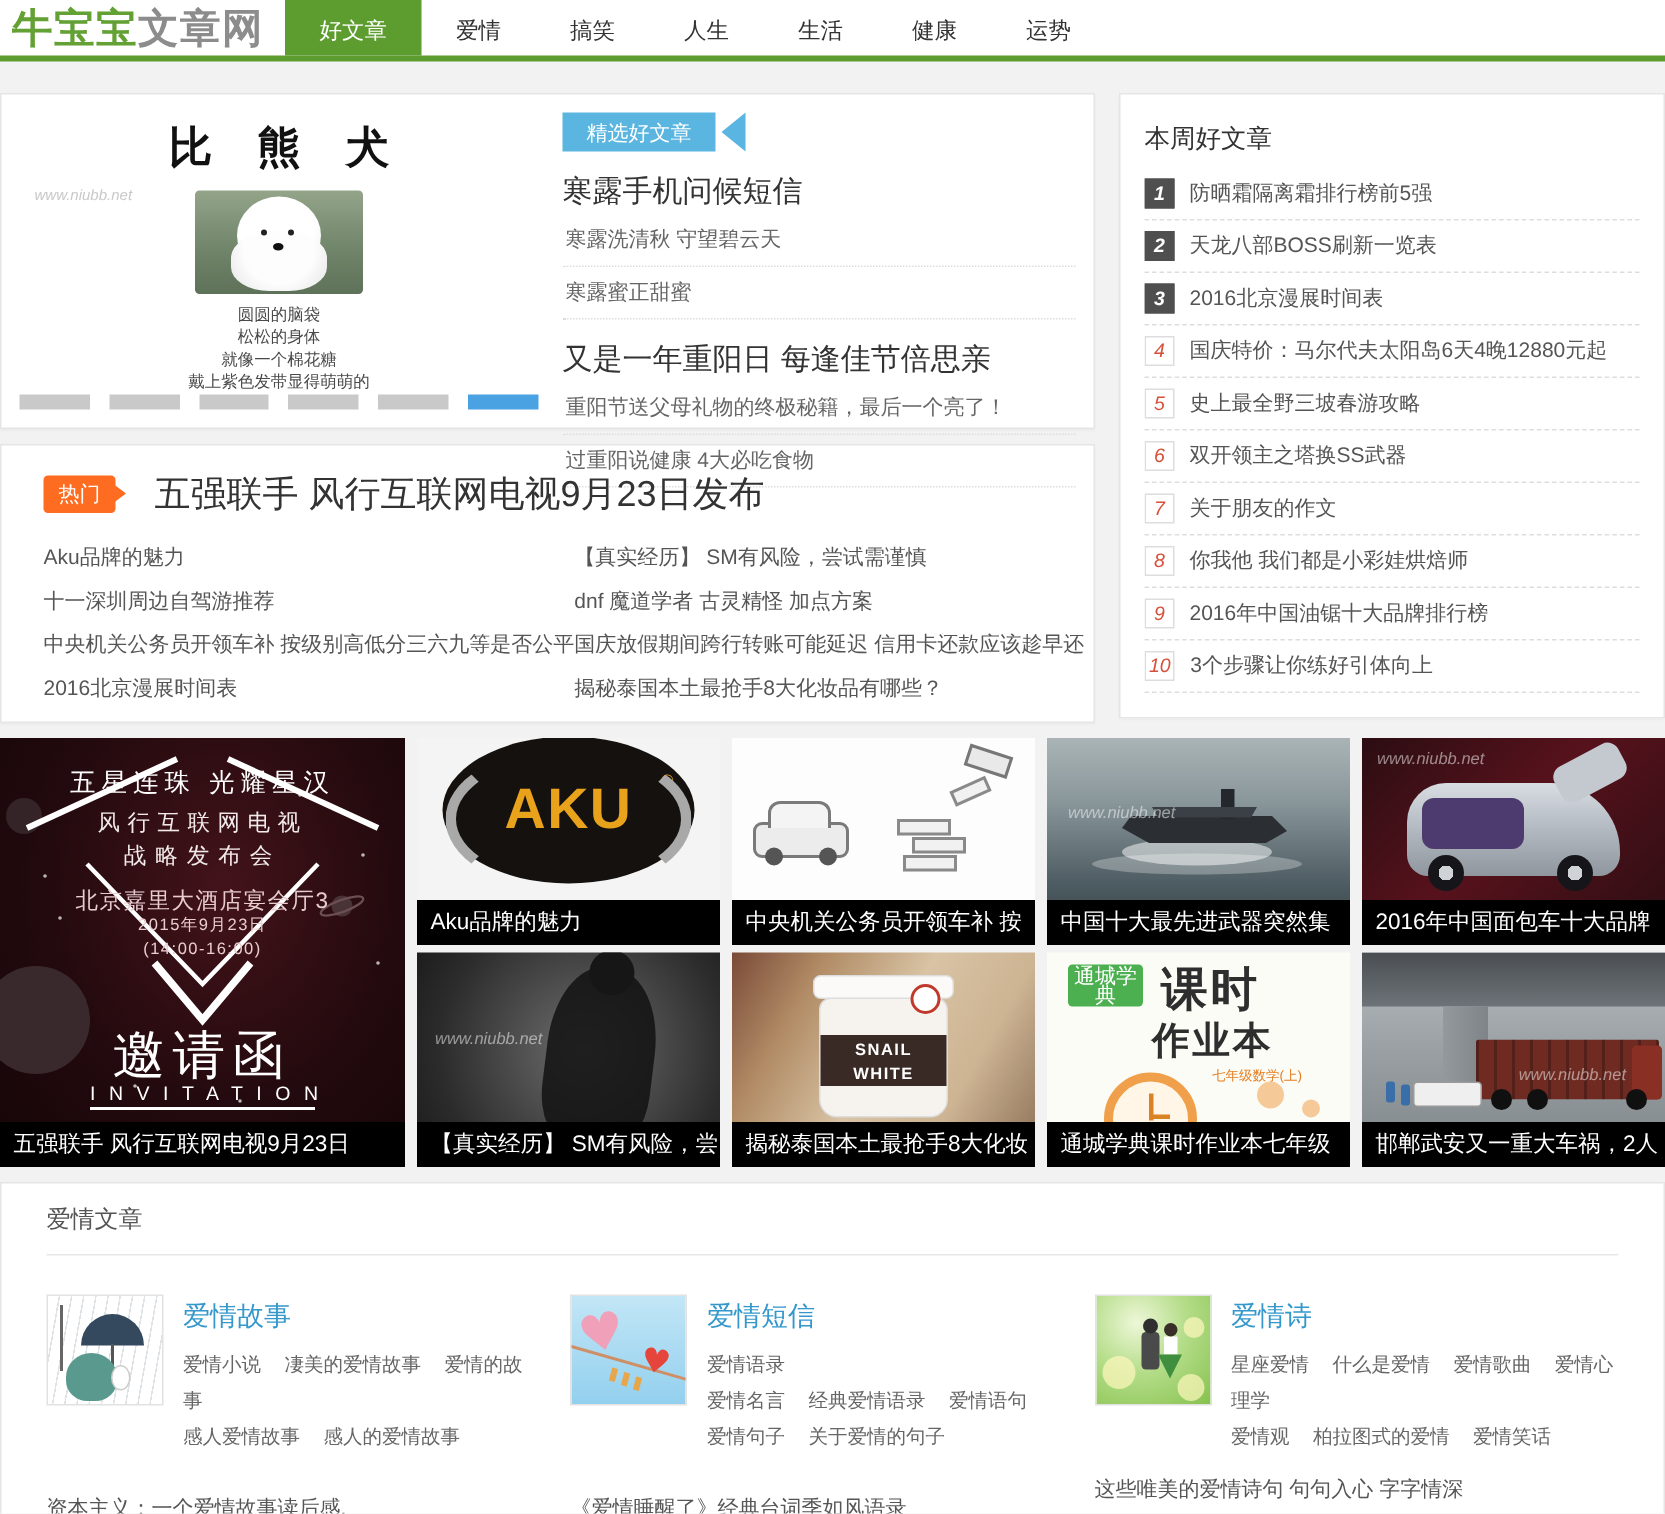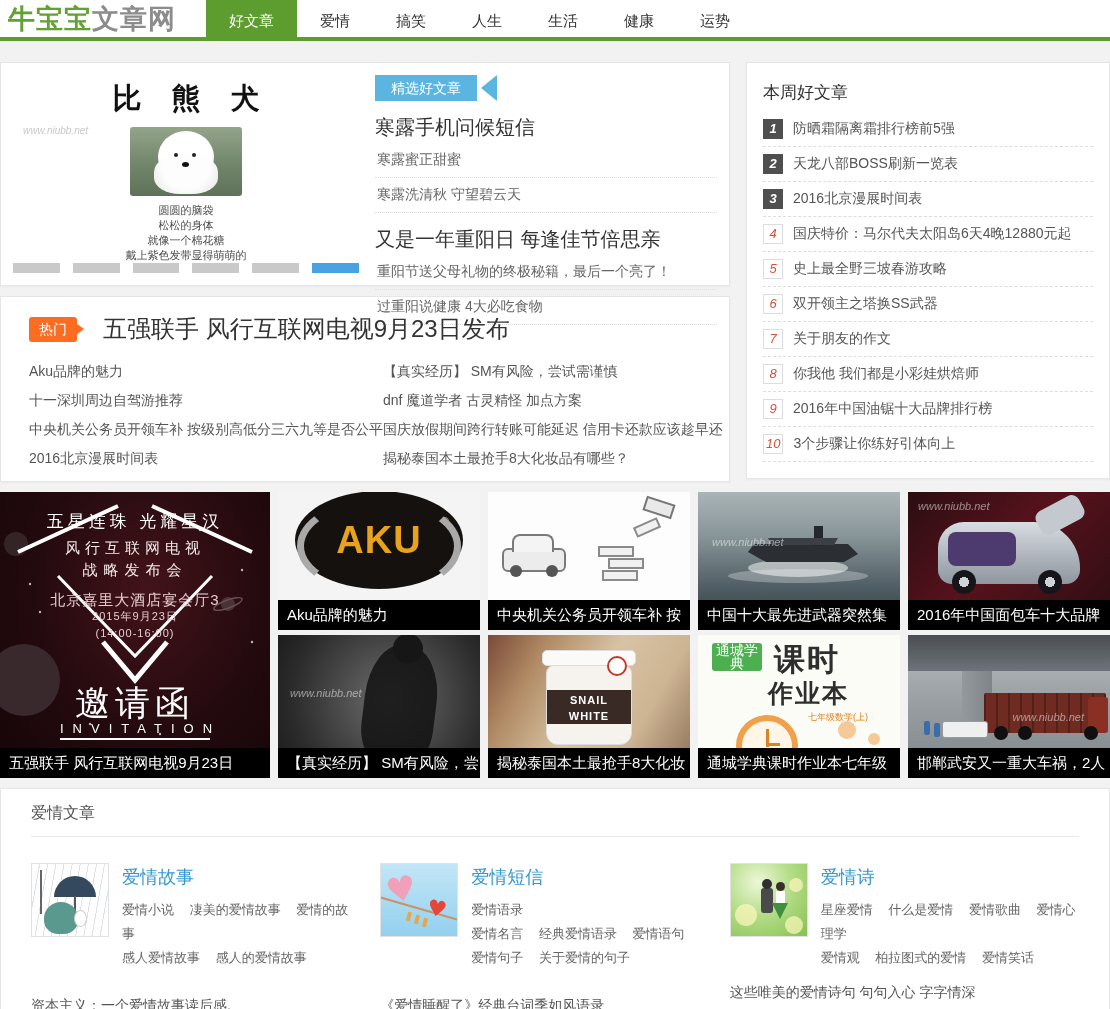--- a/index.html
+++ b/index.html
@@ -8,21 +8,21 @@
     width: 1110px; height: 1009px; overflow: hidden; margin: 0;
     background: #f2f2f2;
     font-family: "Liberation Sans", "DejaVu Sans", sans-serif;
     color: #333;
   }
   a { text-decoration: none; color: inherit; cursor: pointer; }
 
   
   .top {
     background: #fff; height: 41px; border-bottom: 4px solid #5d9c2e;
-    display: flex; align-items: stretch; gap: 16px;
+    display: flex; align-items: stretch;
   }
   .logo { display: flex; align-items: center; font-size: 27px; font-weight: bold; padding: 0 14px 0 8px; letter-spacing: 1px; }
   .logo .lg1 { color: #63a135; }
   .logo .lg2 { color: #8c8c8c; }
   .nav { display: flex; align-items: stretch; }
   .nav-item { line-height: 41px; padding: 0 23px; font-size: 15px; color: #333; }
   .nav-item.active { background: #5d9c2e; color: #fff; }
 
   .page { width: 1110px; }
   .panel { background: #fff; border: 1px solid #e5e5e5; box-shadow: 0 1px 2px rgba(0,0,0,.04); }
@@ -267,22 +267,22 @@
             <span></span>
             <span></span>
             <span></span>
             <span></span>
             <span class="active"></span>
           </div>
         </a>
         <div class="featured">
           <span class="badge-featured">精选好文章</span>
           <a class="f-title">寒露手机问候短信</a>
+          <a class="f-row">寒露洗清秋 守望碧云天</a>
           <a class="f-row">寒露蜜正甜蜜</a>
-          <a class="f-row">寒露洗清秋 守望碧云天</a>
           <a class="f-title">又是一年重阳日 每逢佳节倍思亲</a>
           <a class="f-row">重阳节送父母礼物的终极秘籍，最后一个亮了！</a>
           <a class="f-row">过重阳说健康 4大必吃食物</a>
         </div>
       </section>
 
       <section class="panel panel-hot">
         <div class="hot-head">
           <span class="badge-hot">热门</span>
           <a class="hot-title">五强联手 风行互联网电视9月23日发布</a>

